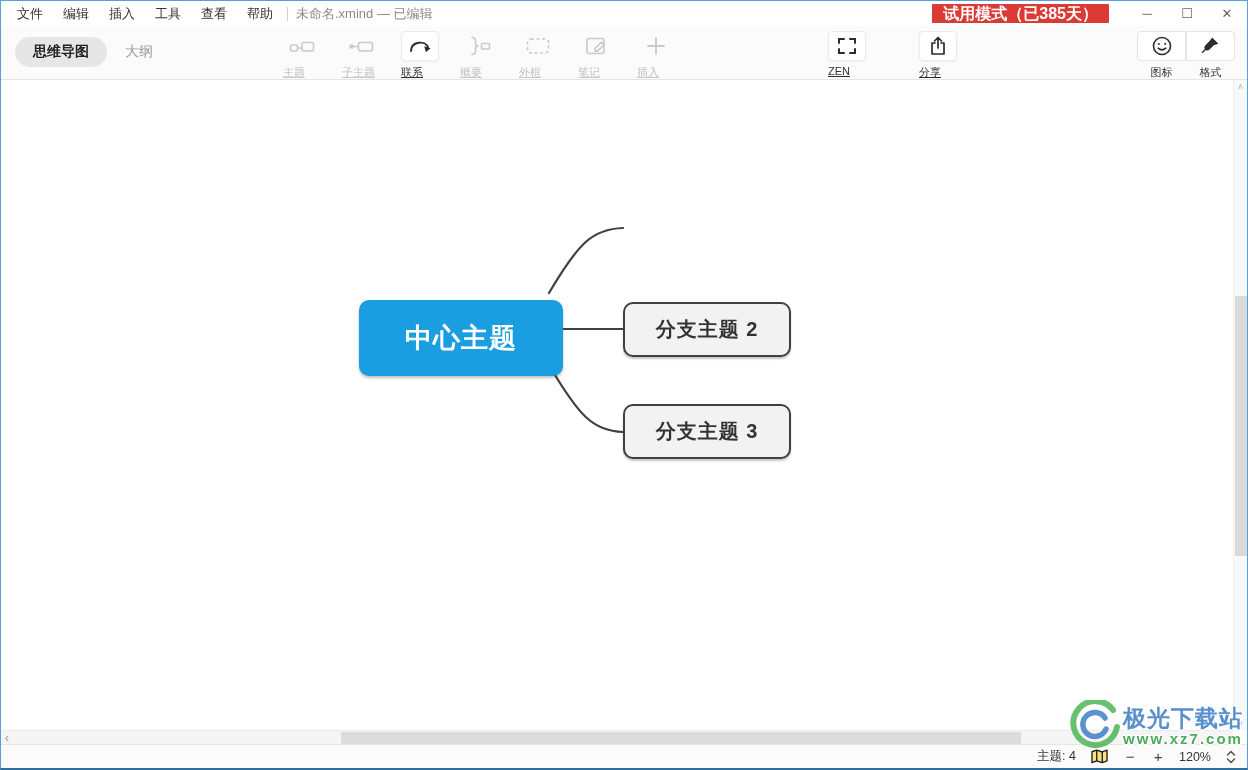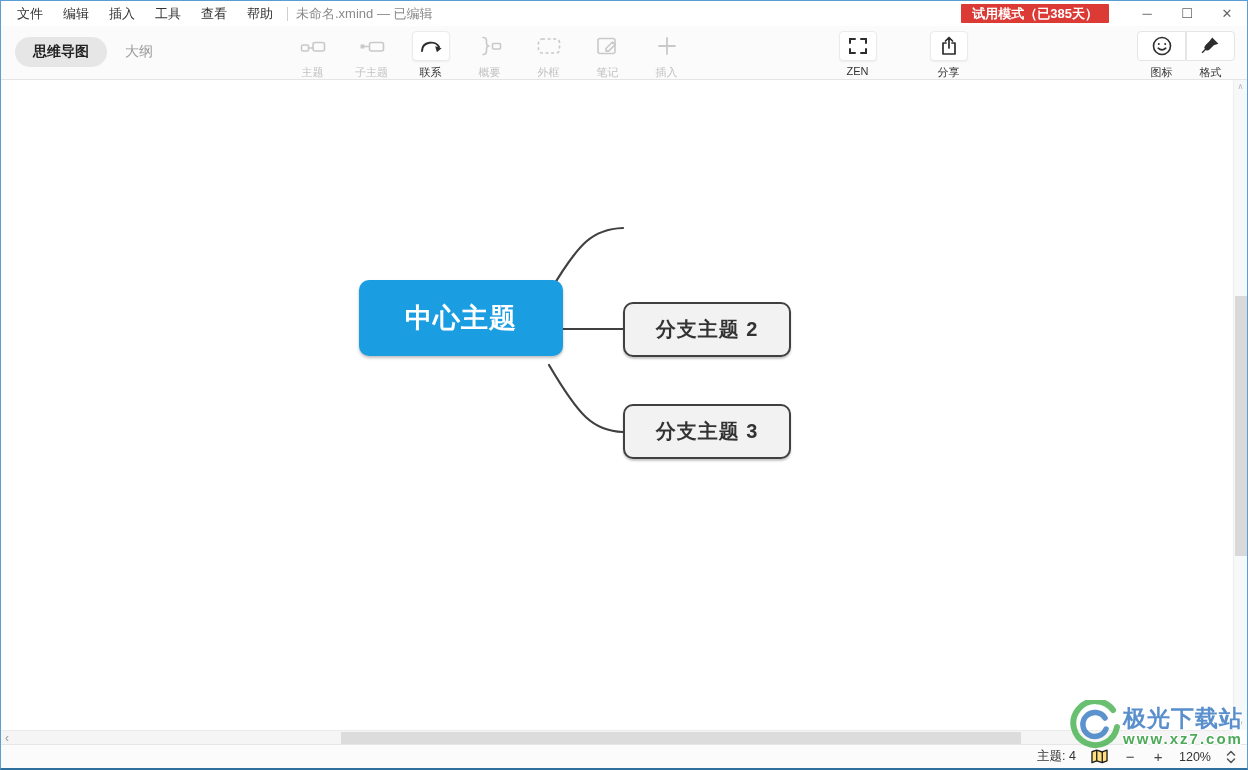--- a/index.html
+++ b/index.html
@@ -9,35 +9,35 @@
     border:1px solid #5a9fd4; border-bottom:2px solid #2e6f9e;
     background:#fff; position:relative; overflow:hidden;
   }
   
   .titlebar{ height:25px; display:flex; align-items:center; background:#fff; font-size:13px; color:#333; flex:0 0 auto; }
   .menu-item{ padding:0 10px; cursor:default; }
   .menu-item:first-child{ padding-left:16px; }
   .menu-sep{ width:1px; height:14px; background:#d0d0d0; margin:0 8px 0 4px; }
   .filename{ color:#8a8a8a; }
   .trial-badge{
-    margin-left:auto; background:#db3a35; color:#fff; font-weight:bold; font-size:13px;
+    margin-left:auto; background:#db3a35; color:#fff; font-weight:bold; font-size:16px;
     padding:2px 11px; border-radius:1px; line-height:15px;
   }
   .win-controls{ display:flex; margin-left:18px; }
   .win-btn{ width:40px; height:25px; display:flex; align-items:center; justify-content:center; color:#666; font-size:13px; }
   
   .toolbar{
     height:54px; background:#fbfbfb; border-bottom:1px solid #e4e4e4;
     display:flex; align-items:flex-start; padding-top:5px; flex:0 0 auto; position:relative;
   }
   .view-tabs{ display:flex; align-items:center; margin-left:14px; margin-top:6px; width:268px; flex:0 0 auto;}
   .tab-pill{ background:#e6e6e6; border-radius:16px; padding:6px 18px; font-size:14px; font-weight:bold; color:#222; }
   .tab-plain{ margin-left:18px; font-size:14px; color:#9b9b9b; }
   .tool-group{ display:flex; }
-  .tool-btn{ width:59px; display:flex; flex-direction:column; align-items:center; }
+  .tool-btn{ width:59px; display:flex; flex-direction:column; align-items:flex-start;text-decoration:underline; }
   .tool-icon{ width:38px; height:30px; display:flex; align-items:center; justify-content:center; border-radius:4px; }
   .tool-btn .tool-label{ font-size:11px; margin-top:4px; }
   .tool-btn.disabled{ color:#c9c9c9; }
   .tool-btn.disabled .tool-label{ color:#c2c2c2; }
   .tool-btn.enabled{ color:#2d2d2d; }
   .tool-btn.enabled .tool-icon{ background:#fff; border:1px solid #ebebeb; box-shadow:0 1px 2px rgba(0,0,0,.06); }
   .tool-btn.enabled .tool-label{ color:#333; }
   .zen-btn{ margin-left:132px; }
   .share-btn{ margin-left:32px; }
   .tool-btn svg{ display:block; }
@@ -45,21 +45,21 @@
   .panel-btn{ width:49px; display:flex; flex-direction:column; align-items:center; color:#2d2d2d; }
   .panel-btn .tool-icon{ width:49px; background:#fff; border:1px solid #e5e5e5; }
   .panel-btn:first-child .tool-icon{ border-radius:4px 0 0 4px; }
   .panel-btn:last-child .tool-icon{ border-radius:0 4px 4px 0; margin-left:-1px; }
   .panel-btn .tool-label{ font-size:11px; margin-top:4px; color:#333; }
   
   .canvas{ position:relative; flex:1 1 auto; background:#fff; overflow:hidden; }
   .connections{ position:absolute; left:0; top:0; pointer-events:none; }
   .topic{ position:absolute; display:flex; align-items:center; justify-content:center; cursor:default; }
   .central-topic{
-    left:358px; top:200px; width:204px; height:76px; background:#1b9de2; border-radius:10px;
+    left:358px; top:220px; width:204px; height:76px; background:#1b9de2; border-radius:10px;
     color:#fff; font-size:27px; font-weight:bold; letter-spacing:1px;
     box-shadow:0 2px 3px rgba(0,0,0,.25);
   }
   .branch-topic{
     background:#f2f2f2; border:2px solid #404040; border-radius:10px;
     color:#333; font-size:20px; font-weight:600; letter-spacing:1px;
     box-shadow:0 2px 2px rgba(0,0,0,.22); gap:10px;
   }
   .branch-1{ left:622px; top:120px; width:200px; height:55px; }
   .branch-2{ left:622px; top:222px; width:168px; height:55px; }

